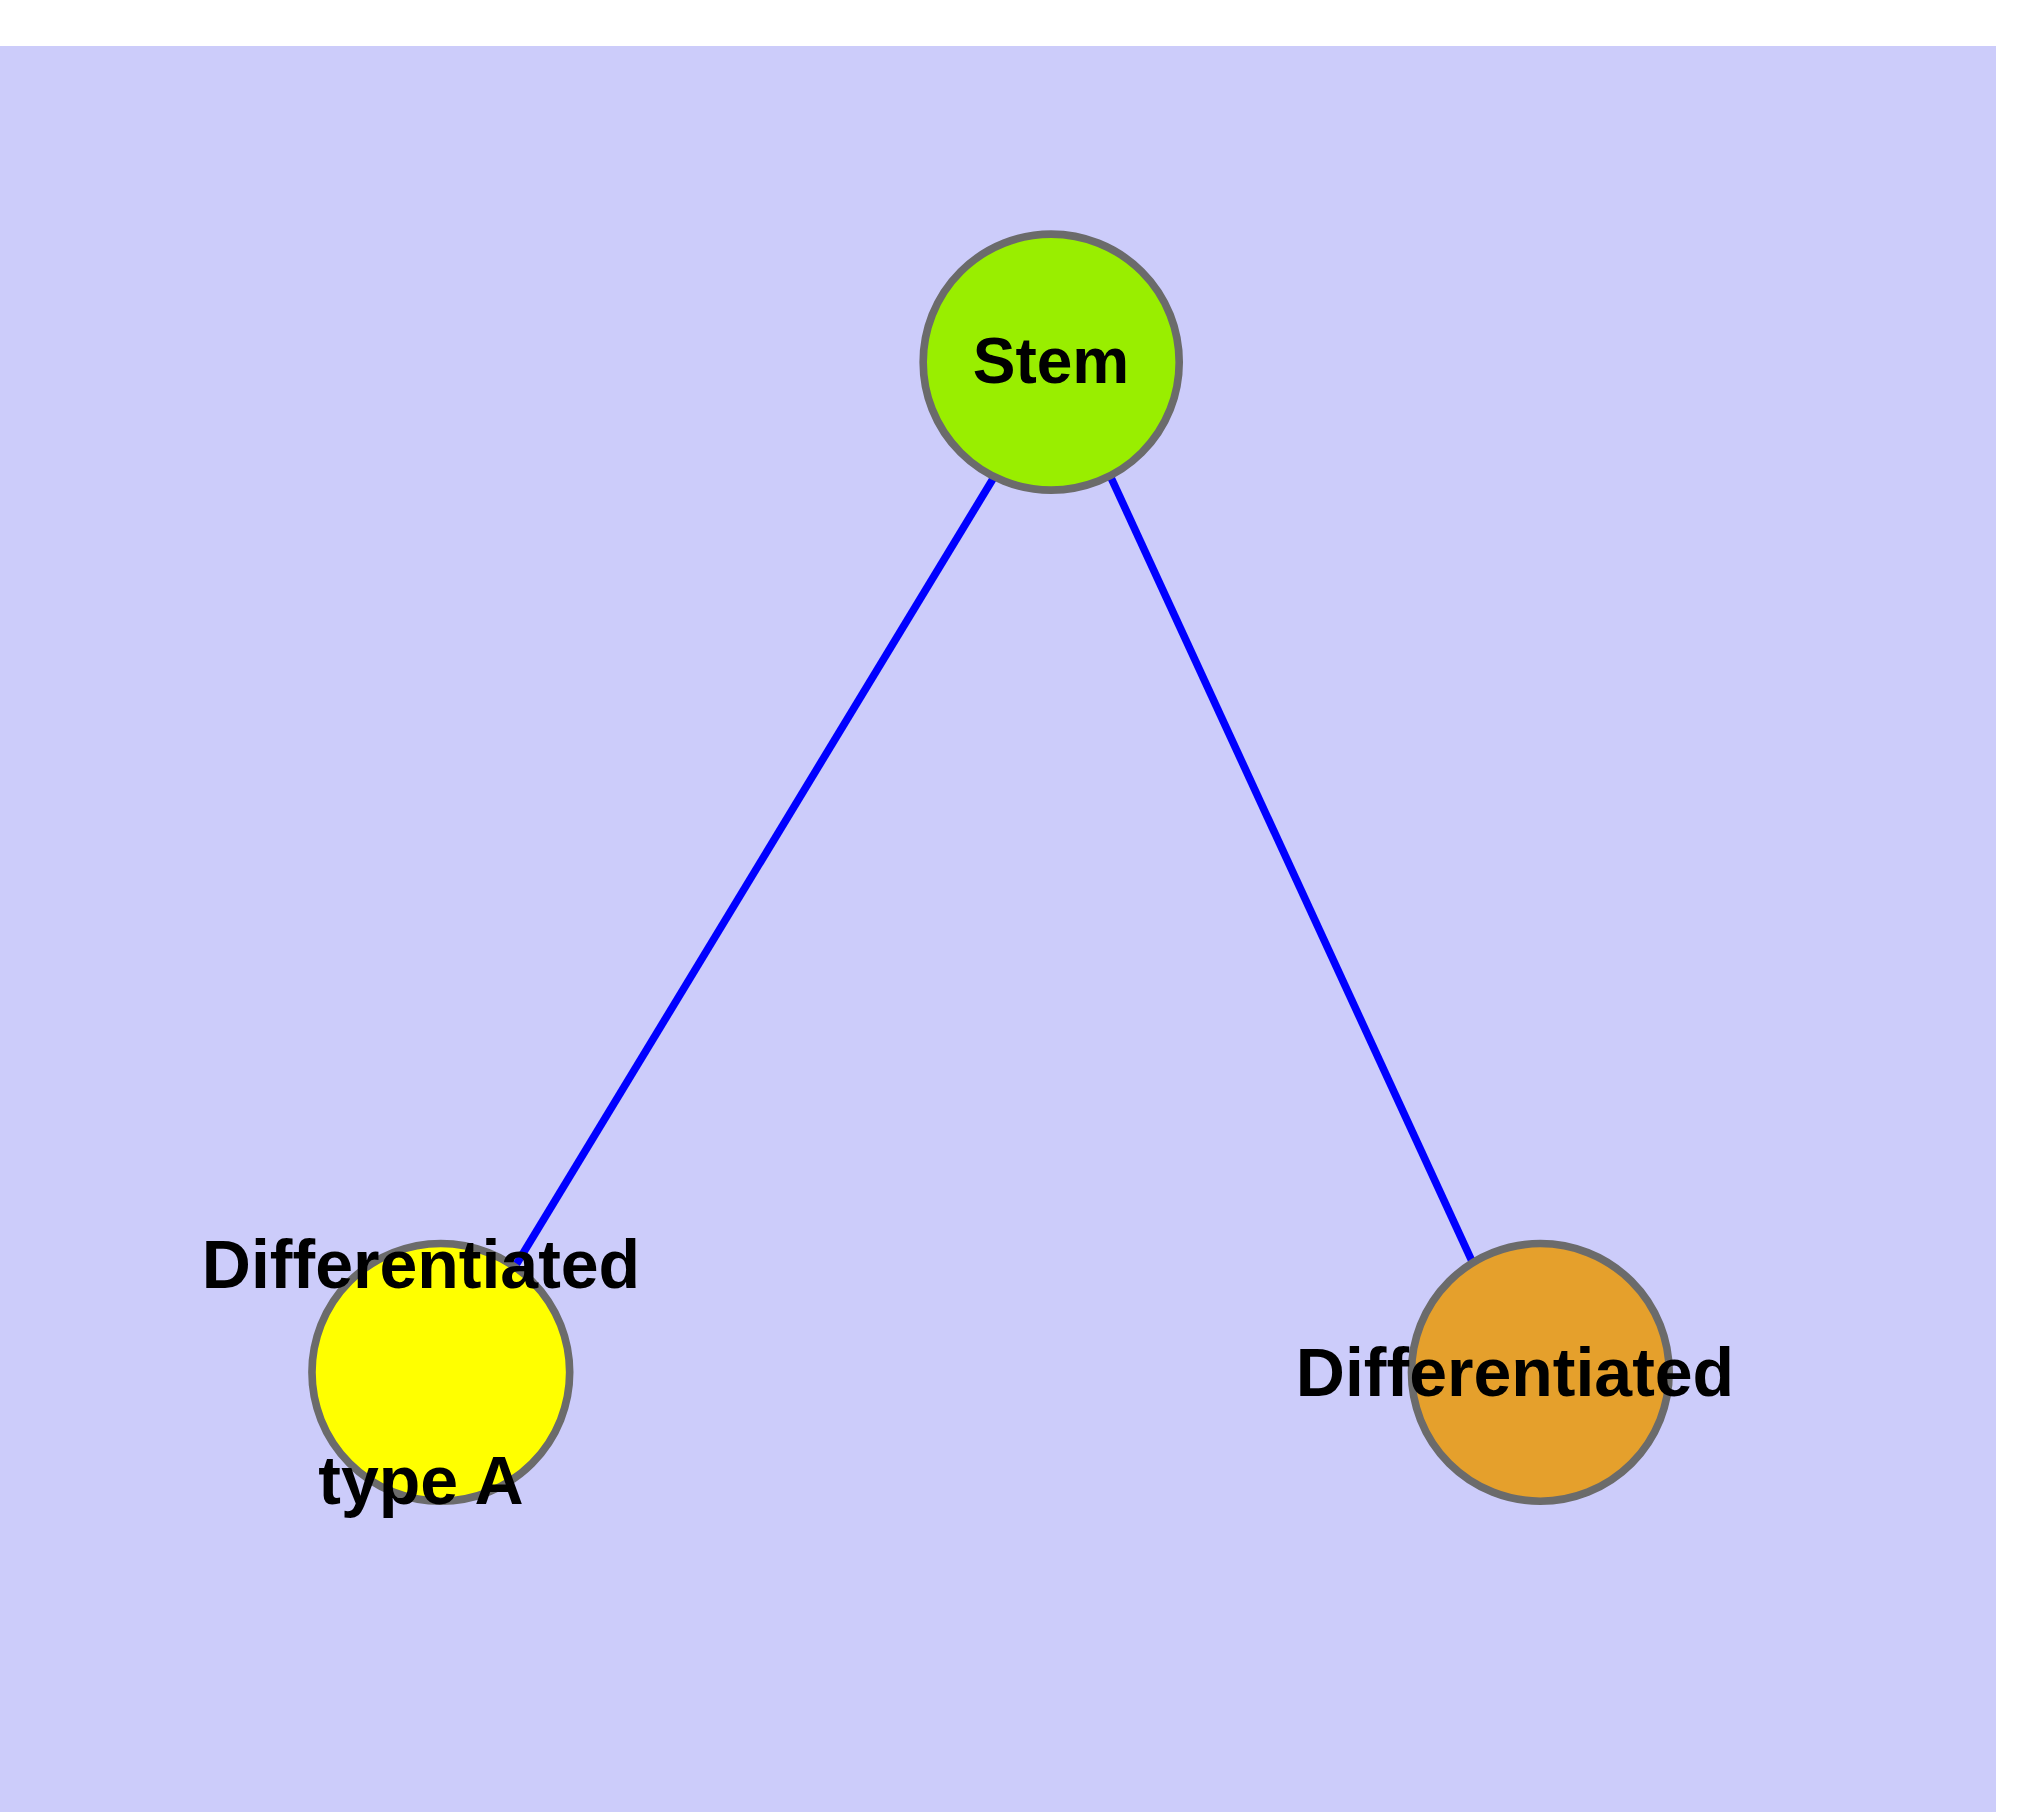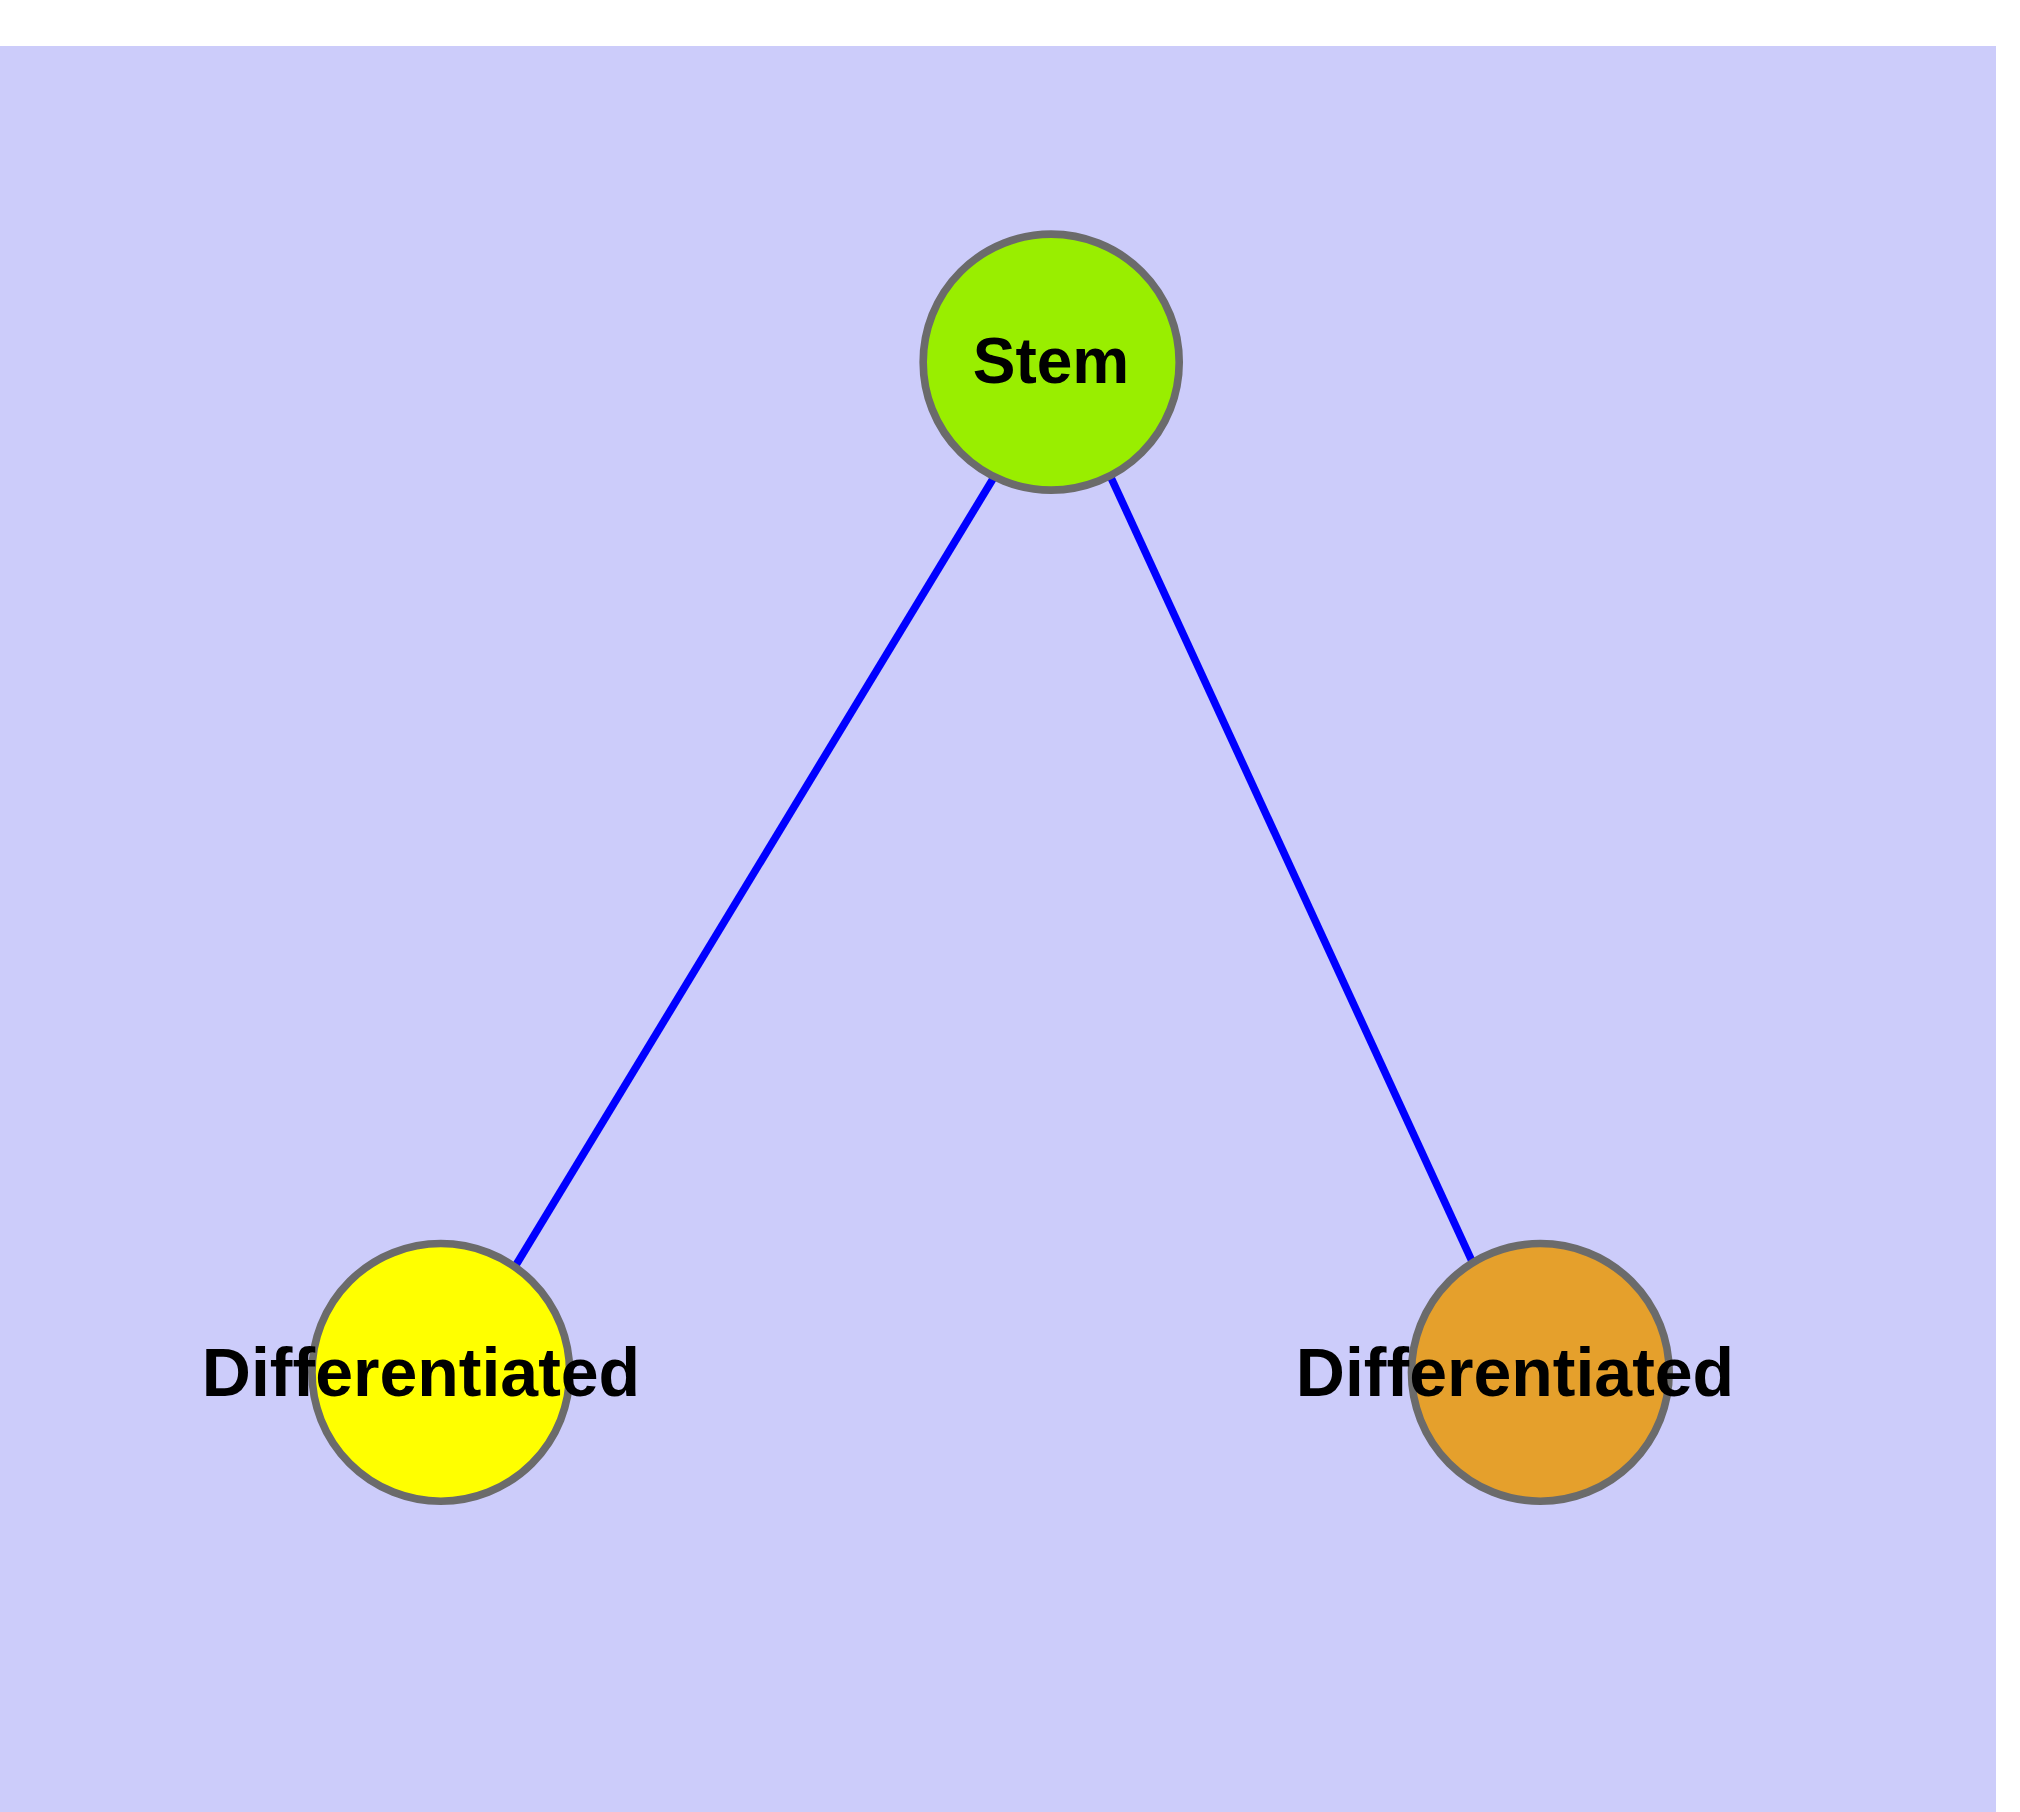--- a/index.html
+++ b/index.html
@@ -64,20 +64,21 @@
       <circle cx="1240" cy="373" r="151" fill="#99ee00" stroke="#6b6b6b" stroke-width="9"></circle>
       <circle cx="520" cy="1565" r="152" fill="#ffff00" stroke="#6b6b6b" stroke-width="9"></circle>
       <circle cx="1817" cy="1565" r="152" fill="#e5a02c" stroke="#6b6b6b" stroke-width="9"></circle>
     </g>
   </svg>
 
   <div class="node-label label-stem" style="left:1051px; top:316px;">Stem</div>
 
   <div class="node-label label-typeA" style="left:421px; top:1326px;">
     <div>Differentiated</div>
+    <div>type A</div>
   </div>
 
   <div class="node-label label-typeB" style="left:1515px; top:1326px;">
     <div>Differentiated</div>
   </div>
 
 </div>
 
 
 </body></html>

